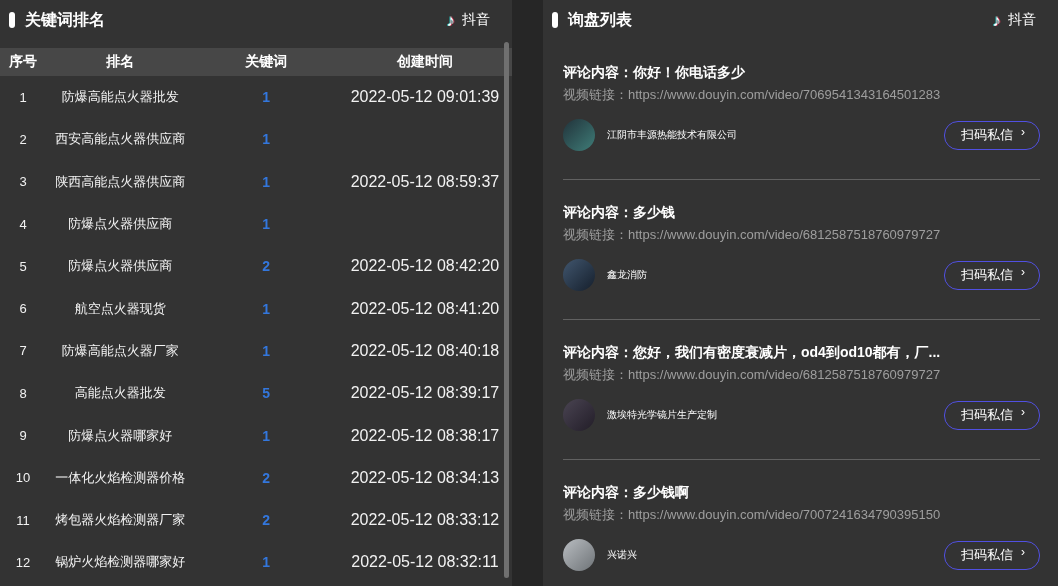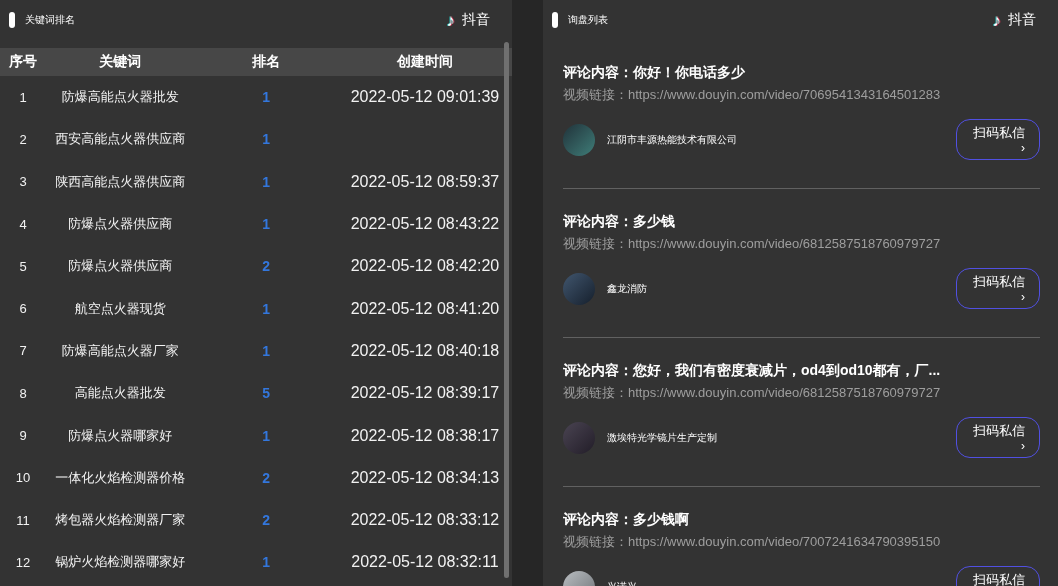--- a/index.html
+++ b/index.html
@@ -26,21 +26,21 @@
     align-items: center;
     padding: 0 22px 0 9px;
   }
   .title-pill {
     width: 6px; height: 16px;
     background: #ffffff;
     border-radius: 3px;
     margin-right: 10px;
     flex: 0 0 auto;
   }
-  .panel-title { font-size: 10px; font-weight: 400; color: #ffffff; }
+  .panel-title { font-size: 16px; font-weight: 700; color: #ffffff; }
   .platform {
     margin-left: auto;
     display: flex; align-items: center;
     font-size: 14px; color: #ffffff;
   }
   .douyin-note {
     font-size: 17px; line-height: 1;
     margin-right: 7px; color: #ffffff;
     text-shadow: -1px 0 0 rgba(37,244,238,.75), 1px 0 0 rgba(254,44,85,.75);
   }
@@ -99,44 +99,43 @@
   .inq-name { font-size: 10px; color: #ffffff; }
   .qr-btn {
     margin-left: auto;
     background: transparent;
     border: 1.5px solid #5150e2;
     border-radius: 14px;
     color: #ffffff;
     font-size: 13px;
     font-family: "Liberation Sans", sans-serif;
     padding: 4px 14px 5px 16px;
-    display: flex; align-items: flex-end;
+    display: flex; align-items: flex-start;
     cursor: pointer;
-    flex-direction: column;
   }
   .qr-btn .chev { margin-left: 8px; font-size: 12px; line-height: 1; }
 </style>
 </head>
 <body>
 
 <div class="panel panel-left">
   <div class="panel-header">
     <span class="title-pill"></span>
     <span class="panel-title">关键词排名</span>
     <span class="platform">
       <span class="douyin-note">♪</span>
       <span>抖音</span>
     </span>
   </div>
 
   <div class="kw-table">
     <div class="kw-row kw-head">
       <div>序号</div>
+      <div>排名</div>
       <div>关键词</div>
-      <div>排名</div>
       <div>创建时间</div>
     </div>
     <div class="kw-body">
   <div class="kw-row">
     <div>1</div>
     <div>防爆高能点火器批发</div>
     <div class="kw-rank">1</div>
     <div class="kw-time">2022-05-12 09:01:39</div>
   </div>
 
@@ -150,21 +149,20 @@
     <div>3</div>
     <div>陕西高能点火器供应商</div>
     <div class="kw-rank">1</div>
     <div class="kw-time">2022-05-12 08:59:37</div>
   </div>
 
   <div class="kw-row">
     <div>4</div>
     <div>防爆点火器供应商</div>
     <div class="kw-rank">1</div>
-    <div class="kw-time">2022-05-12 08:43:22</div>
   </div>
 
   <div class="kw-row">
     <div>5</div>
     <div>防爆点火器供应商</div>
     <div class="kw-rank">2</div>
     <div class="kw-time">2022-05-12 08:42:20</div>
   </div>
 
   <div class="kw-row">

